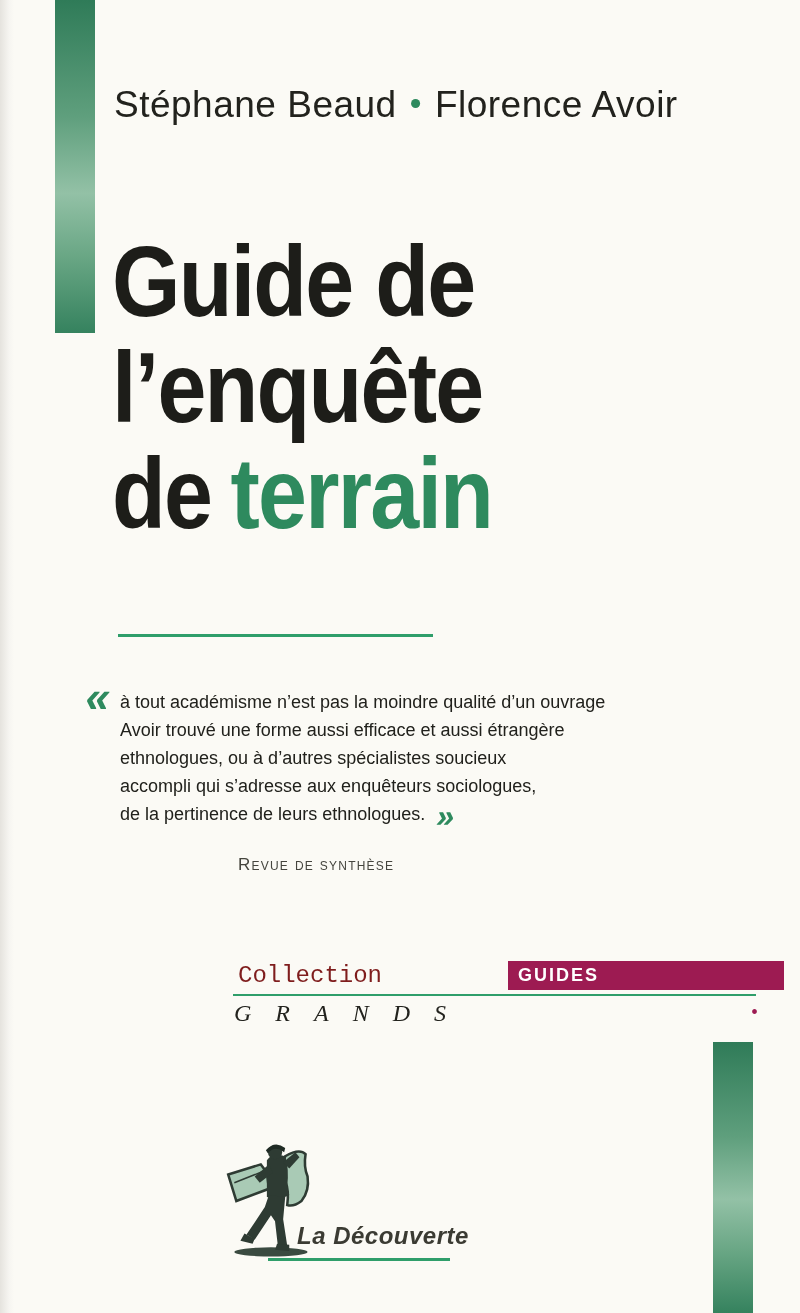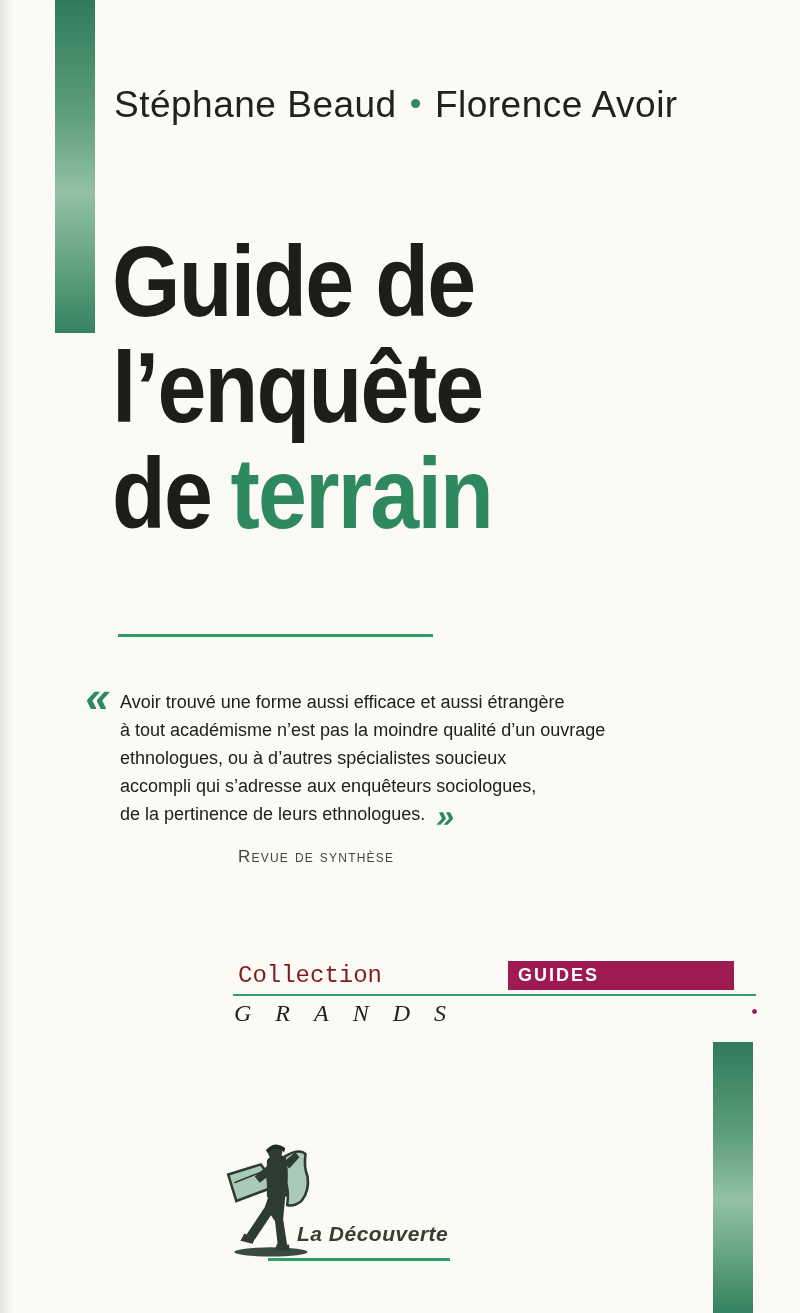--- a/index.html
+++ b/index.html
@@ -39,42 +39,42 @@
   .edition-underline{position:absolute;left:118px;top:634px;width:315px;height:3px;
     background:var(--green-line,#2f9e6a);}
 
   
   .quote{position:absolute;left:86px;top:676px;width:560px;}
   .qmark{color:var(--green-accent,#2e8a5e);font-weight:700;display:inline-block;transform:skewX(-12deg);}
   .qmark.open{position:absolute;left:0;top:-4px;font-size:44px;}
   .quote-lines{margin-left:34px;margin-top:12px;font-size:18px;line-height:28px;color:#21211c;}
   .quote-lines .ln{white-space:nowrap;}
   .qmark.close{font-size:32px;vertical-align:-7px;margin-left:12px;}
-  .attribution{margin-left:152px;margin-top:17px;font-variant:small-caps;font-size:17px;
+  .attribution{margin-left:152px;margin-top:25px;font-variant:small-caps;font-size:17px;
     letter-spacing:1.2px;color:#45453e;}
 
   
   .collection-label{position:absolute;left:238px;top:962px;
     font-family:Liberation Mono, monospace;font-size:24px;color:#7f1d1d;}
-  .guides-badge{position:absolute;left:508px;top:961px;width:226px;height:29px;
+  .guides-badge{position:absolute;left:508px;top:961px;width:276px;height:29px;
     background:var(--magenta,#9d1b52);}
   .guides-badge span{display:block;padding:4px 0 0 10px;color:#fff;font-weight:700;
     font-size:18px;letter-spacing:2px;}
   .collection-rule{position:absolute;left:233px;top:994px;width:523px;height:2px;
     background:var(--green-line,#2f9e6a);}
   .series-row{position:absolute;left:234px;top:1000px;width:524px;display:flex;
     justify-content:space-between;align-items:center;
     font-family:"Liberation Serif","DejaVu Serif",serif;font-style:italic;
     font-size:24px;color:#23231e;text-align:right;}
   .series-row .word{letter-spacing:24px;margin-right:-24px;white-space:nowrap;}
   .series-row .dot{color:var(--magenta,#9d1b52);font-style:normal;font-size:20px;position:relative;top:-1px;}
 
   
   .publisher-logo{position:absolute;left:226px;top:1142px;width:96px;height:116px;}
-  .publisher-name{position:absolute;left:297px;top:1222px;font-size:21px;font-style:italic;
+  .publisher-name{position:absolute;left:297px;top:1222px;font-size:24px;font-style:italic;
     font-weight:700;letter-spacing:.5px;color:#3b3b33;white-space:nowrap;}
   .publisher-underline{position:absolute;left:268px;top:1258px;width:182px;height:3px;
     background:var(--green-line,#2f9e6a);}
 </style>
 </head>
 <body>
 
 <div class="page">
 
   <div class="accent-bar left"></div>
@@ -88,22 +88,22 @@
     <div>Guide de</div>
     <div>l’enquête</div>
     <div><span>de</span><span class="hl">terrain</span></div>
   </div>
 
   <div class="edition-underline"></div>
 
   <div class="quote">
     <span class="qmark open">«</span>
     <div class="quote-lines">
+      <div class="ln">à tout académisme n’est pas la moindre qualité d’un ouvrage</div>
       <div class="ln">Avoir trouvé une forme aussi efficace et aussi étrangère</div>
-      <div class="ln">à tout académisme n’est pas la moindre qualité d’un ouvrage</div>
       <div class="ln">ethnologues, ou à d’autres spécialistes soucieux</div>
       <div class="ln">accompli qui s’adresse aux enquêteurs sociologues,</div>
       <div class="ln"><span>de la pertinence de leurs ethnologues.</span><span class="qmark close">»</span></div>
     </div>
     <div class="attribution">Revue de synthèse</div>
   </div>
 
   <div class="collection-label">Collection</div>
   <div class="guides-badge">
     <span>GUIDES</span>

